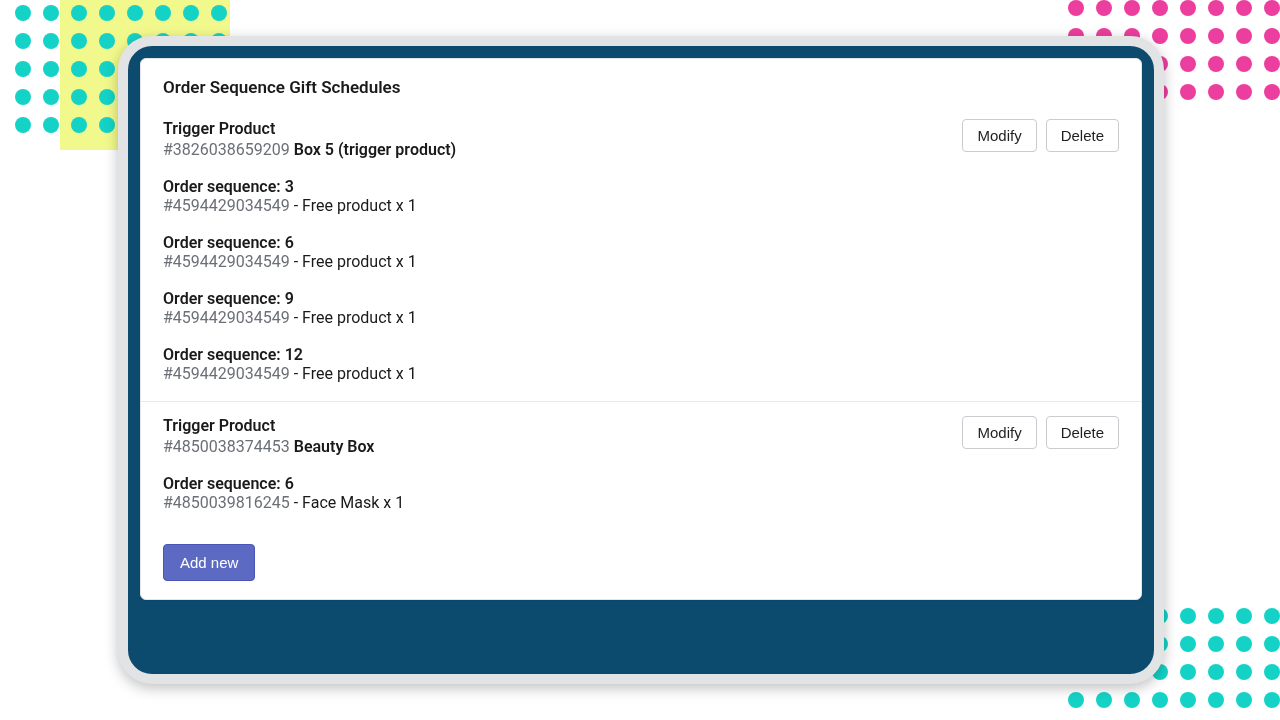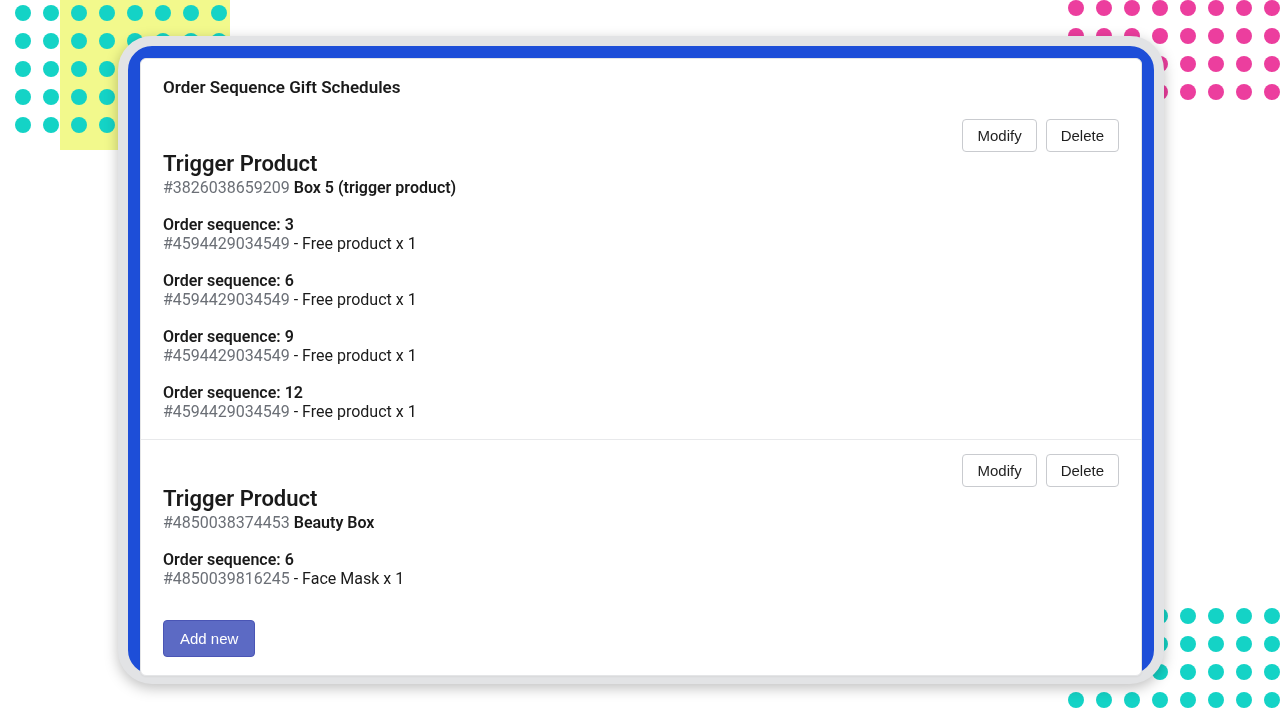--- a/index.html
+++ b/index.html
@@ -25,21 +25,21 @@
     .pink .dot { background: #ec3e9e; }
     .dots.tl-teal { top: 5px; left: 15px; }
     .dots.tr-pink { top: 0px; right: 0px; }
     .dots.br-teal { bottom: 0px; right: 0px; }
 
     
     .device {
       position: absolute;
       top: 36px; left: 118px;
       width: 1046px; height: 648px;
-      background: #1d4ed8;
+      background: #0c4a6e;
       border: 10px solid #e2e3e5;
       border-radius: 34px;
       box-shadow: 0 4px 14px rgba(0,0,0,0.25);
       z-index: 3;
       padding: 12px 12px;
     }
 
     .card {
       background: #ffffff;
       border: 1px solid #e4e5e7;
@@ -55,23 +55,22 @@
     }
 
     .section {
       padding: 14px 22px 18px 22px;
       border-bottom: 1px solid #e8e9eb;
       position: relative;
     }
     .section:last-of-type { border-bottom: none; }
 
     .section h3 {
-      font-size: 22px; font-weight: 600; color: #1a1a1a;
+      font-size: 16px; font-weight: 600; color: #1a1a1a;
       margin-bottom: 2px;
-      margin-top: 32px;
     }
     .trigger-line { font-size: 16px; margin-bottom: 10px; }
     .id-muted { color: #6b6f76; }
     .trigger-name { font-weight: 600; color: #1a1a1a; }
 
     .seq-block { margin-top: 2px; }
     .seq-label { font-size: 16px; font-weight: 600; color: #1a1a1a; margin-top: 18px; }
     .seq-item { font-size: 16px; color: #1a1a1a; margin-top: 0px; }
     .seq-item .dash { color: #1a1a1a; }
     .seq-item .pname { font-weight: 400; }

